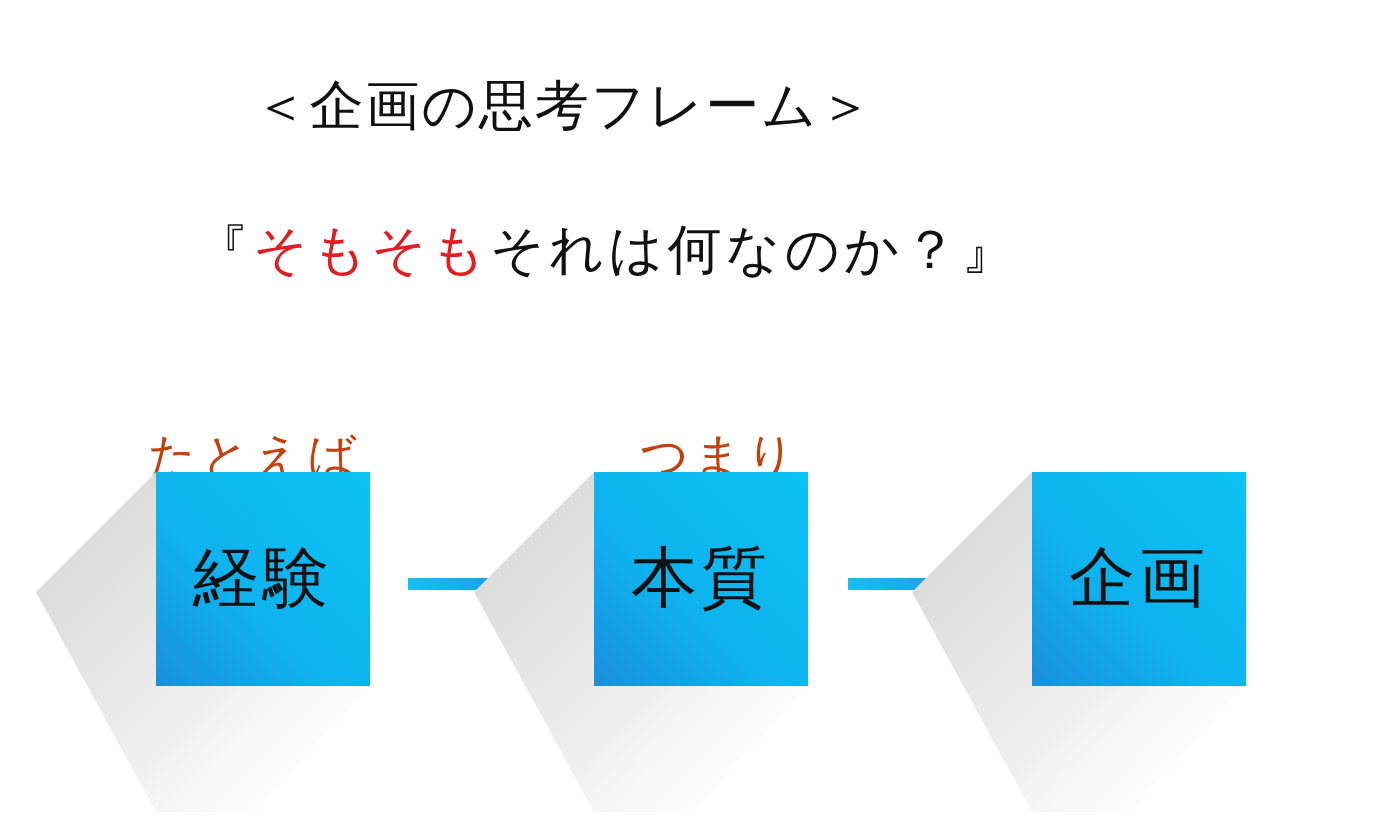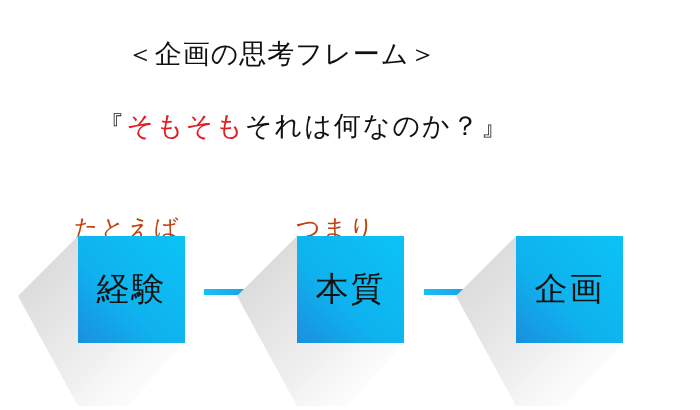--- a/index.html
+++ b/index.html
@@ -24,21 +24,21 @@
 </head>
 <body>
 
 <div class="title">＜企画の思考フレーム＞</div>
 
 <div class="question">
   <span>『</span><span class="red">そもそも</span><span>それは何なのか？</span><span>』</span>
 </div>
 
 <div class="label" style="left:74px;">たとえば</div>
-<div class="label" style="left:296px;text-align:center;">つまり</div>
+<div class="label" style="left:320px;text-align:center;">つまり</div>
 
 <div class="step" style="left:78px;">
   <div class="shadow">
     <svg width="180" height="170" viewBox="0 0 180 170">
       <defs>
         <linearGradient id="sg1" x1="0" y1="0" x2="1" y2="1">
           <stop offset="0" stop-color="#d4d4d4"></stop>
           <stop offset="0.6" stop-color="#f0f0f0"></stop>
           <stop offset="1" stop-color="#ffffff" stop-opacity="0"></stop>
         </linearGradient>

